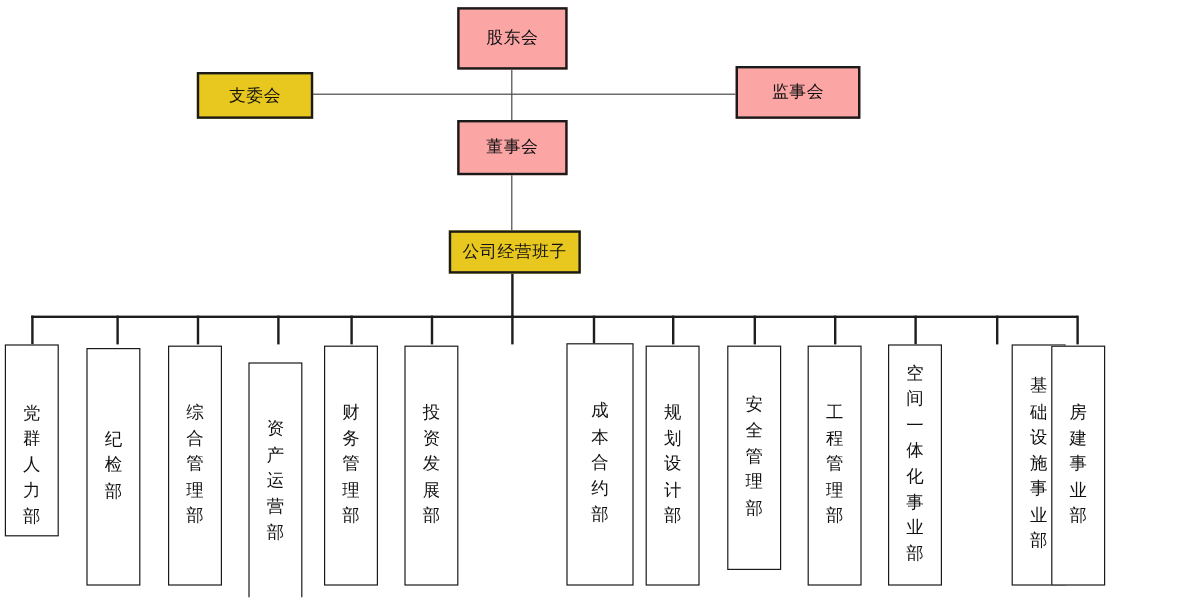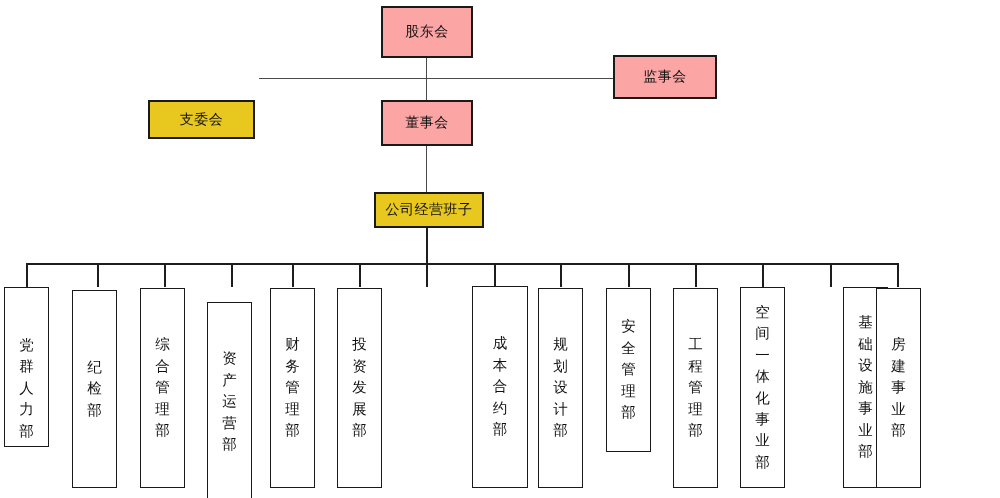--- a/index.html
+++ b/index.html
@@ -105,21 +105,21 @@
   <div class="line thick v" style="left:628px; top:263px; height:24px;"></div>
   <div class="line thick v" style="left:695px; top:263px; height:24px;"></div>
   <div class="line thick v" style="left:762px; top:263px; height:24px;"></div>
   <div class="line thick v" style="left:830px; top:263px; height:24px;"></div>
   <div class="line thick v" style="left:897px; top:263px; height:24px;"></div>
 
   <div class="node red" style="left:381px; top:6px; width:92px; height:52px;">
     <span>股东会</span>
   </div>
 
-  <div class="node yellow" style="left:148px; top:60px; width:107px; height:39px;margin-top:40px;">
+  <div class="node yellow" style="left:164px; top:60px; width:97px; height:39px;">
     <span>支委会</span>
   </div>
 
   <div class="node red" style="left:613px; top:55px; width:104px; height:44px;">
     <span>监事会</span>
   </div>
 
   <div class="node red" style="left:381px; top:100px; width:92px; height:46px;">
     <span>董事会</span>
   </div>
@@ -154,21 +154,21 @@
 
 
   <div class="node plain dept" style="left:472px; top:286px; width:56px; height:202px;">
     <span class="vtext">成本合约部</span>
   </div>
 
   <div class="node plain dept" style="left:538px; top:288px; width:45px; height:200px;">
     <span class="vtext">规划设计部</span>
   </div>
 
-  <div class="node plain dept" style="left:606px; top:288px; width:45px; height:164px;">
+  <div class="node plain dept" style="left:606px; top:288px; width:45px; height:187px;">
     <span class="vtext">安全管理部</span>
   </div>
 
   <div class="node plain dept" style="left:673px; top:288px; width:45px; height:200px;">
     <span class="vtext">工程管理部</span>
   </div>
 
   <div class="node plain dept" style="left:740px; top:287px; width:45px; height:201px;">
     <span class="vtext">空间一体化事业部</span>
   </div>

